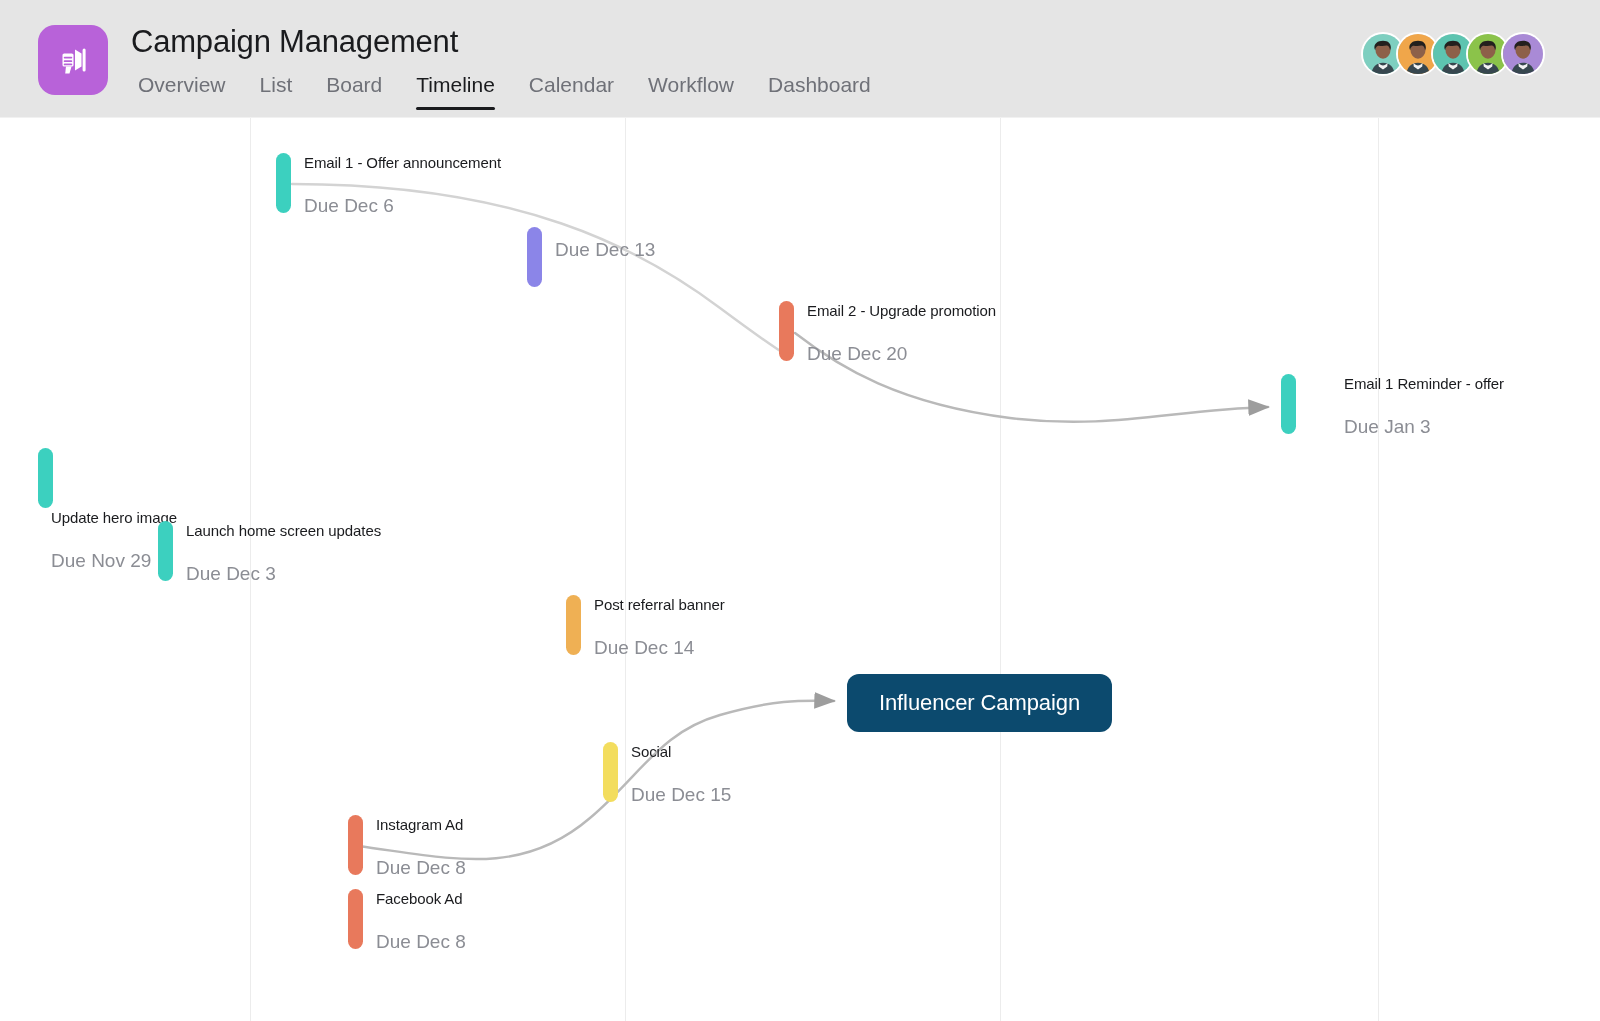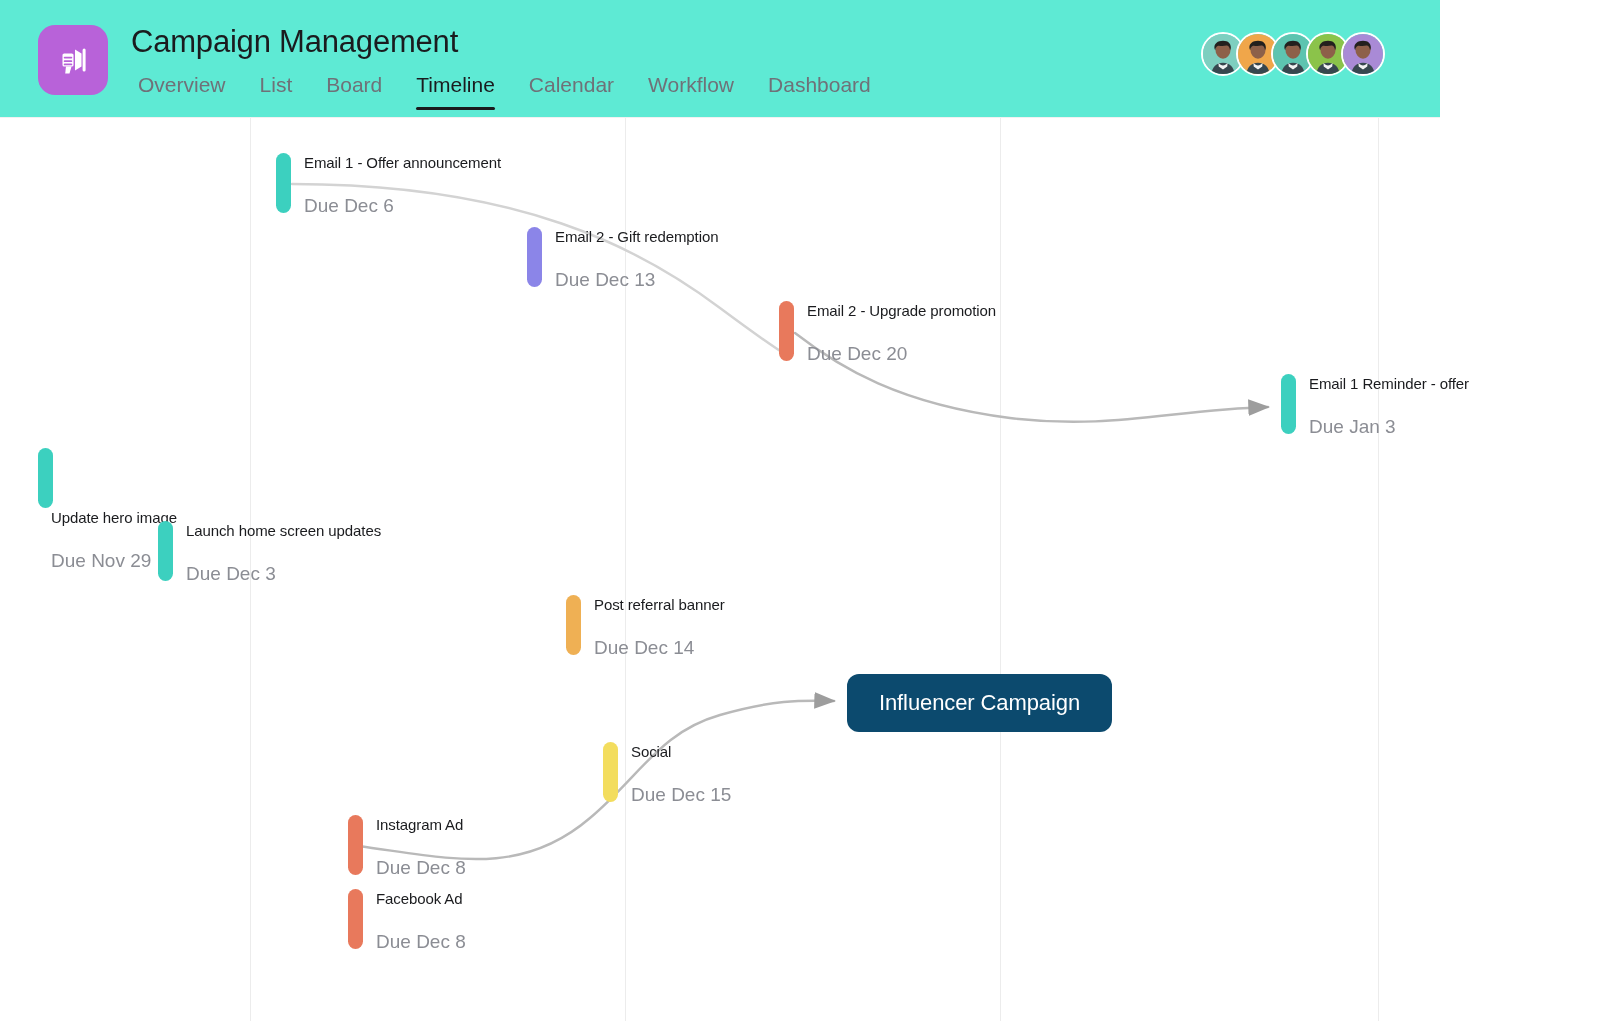--- a/index.html
+++ b/index.html
@@ -10,22 +10,22 @@
     overflow: hidden;
     background: #ffffff;
     font-family: "Liberation Sans", "DejaVu Sans", sans-serif;
     -webkit-font-smoothing: antialiased;
   }
 
   
   #app-header {
     position: absolute;
     left: 0; top: 0;
-    width: 1440px; height: 118px;
-    background: #5eead4;
+    width: 1600px; height: 118px;
+    background: #e5e5e5;
     border-bottom: 1px solid #f1f1f1;
     padding-left: 8px;
   }
 
   #project-icon {
     position: absolute;
     left: 38px; top: 25px;
     width: 70px; height: 70px;
     border-radius: 17px;
     background: #b862d9;
@@ -270,32 +270,31 @@
       <div class="task" style="left: 276px; top: 35px;">
         <div class="task-bar" style="height: 60px; background: rgb(60, 208, 191);"></div>
         <div class="task-text">
           <div class="task-name">Email 1 - Offer announcement</div>
           <div class="task-due">Due Dec 6</div>
         </div>
       </div>
       <div class="task" style="left: 527px; top: 109px;">
         <div class="task-bar" style="height: 60px; background: rgb(139, 133, 232);"></div>
         <div class="task-text">
-          <div class="task-name">Email 2 - Gift redemption</div>
           <div class="task-due">Due Dec 13</div>
         </div>
       </div>
       <div class="task" style="left: 779px; top: 183px;">
         <div class="task-bar" style="height: 60px; background: rgb(232, 121, 92);"></div>
         <div class="task-text">
           <div class="task-name">Email 2 - Upgrade promotion</div>
           <div class="task-due">Due Dec 20</div>
         </div>
       </div>
-      <div class="task" style="left: 1281px; top: 256px;">
+      <div class="task" style="left: 1281px; top: 256px; gap: 35px;">
         <div class="task-bar" style="height: 60px; background: rgb(60, 208, 191);"></div>
         <div class="task-text">
           <div class="task-name">Email 1 Reminder - offer</div>
           <div class="task-due">Due Jan 3</div>
         </div>
       </div>
       <div class="task" style="left: 38px; top: 330px; flex-direction: column;">
         <div class="task-bar" style="height: 60px; background: rgb(60, 208, 191);"></div>
         <div class="task-text">
           <div class="task-name">Update hero image</div>

